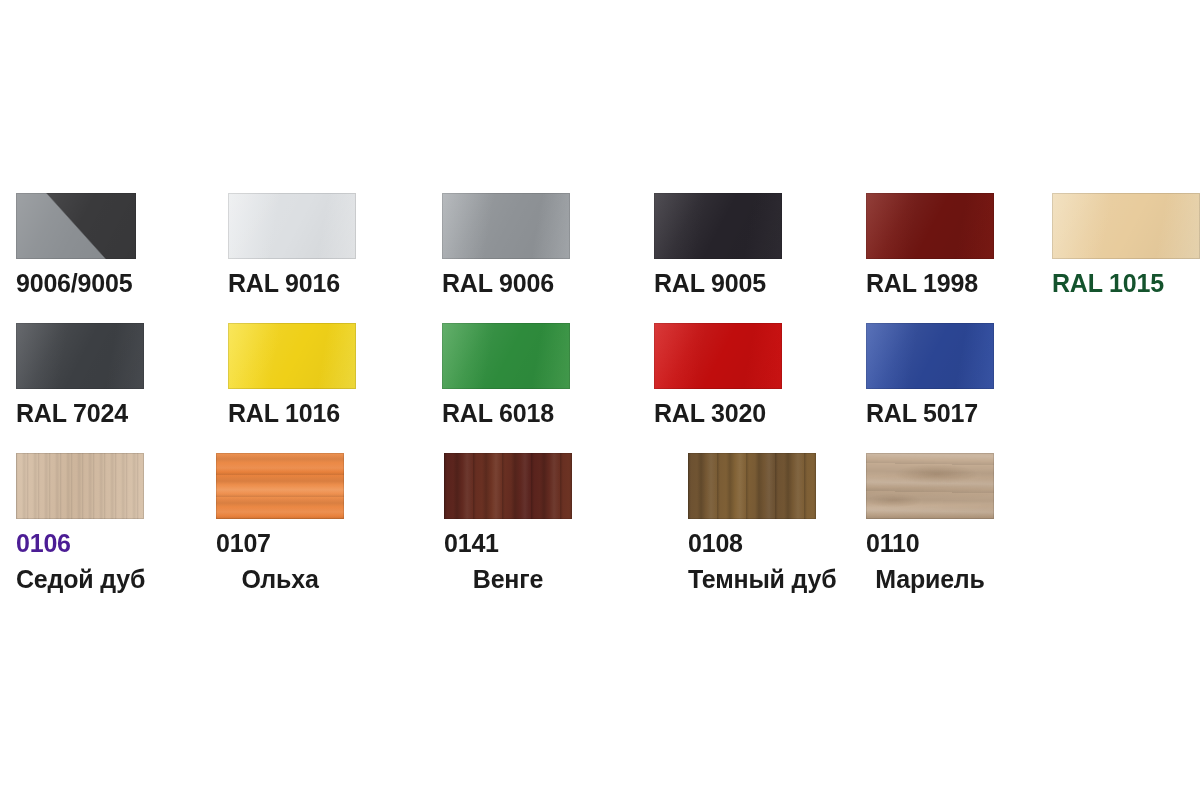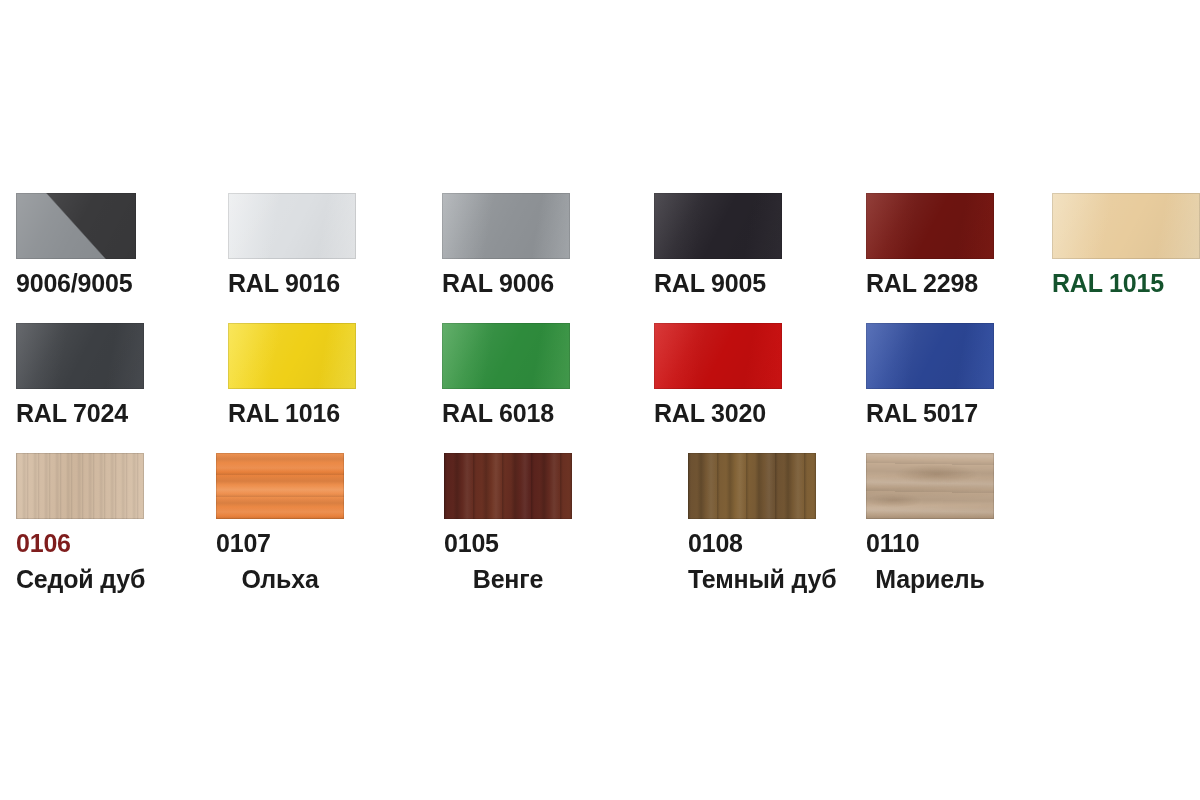--- a/index.html
+++ b/index.html
@@ -162,21 +162,21 @@
         </div>
         <div class="label" style="color: rgb(27, 27, 27);">RAL 9005</div>
       </div>
       <div class="swatch-cell" style="left: 866px;">
         <div class="chip" style="width: 128px;">
           <div class="chip-inner" style="background: linear-gradient(100deg, rgb(125, 26, 20) 0%, rgb(109, 20, 16) 38%, rgb(109, 20, 16) 72%, rgb(125, 26, 20) 100%);">
             <div style="position: absolute; inset: 0px; background: linear-gradient(118deg, rgba(255, 255, 255, 0.16) 0%, rgba(255, 255, 255, 0.05) 30%, rgba(255, 255, 255, 0) 52%, rgba(0, 0, 0, 0.05) 100%);"></div>
             <div class="edge"></div>
           </div>
         </div>
-        <div class="label" style="color: rgb(27, 27, 27);">RAL 2298</div>
+        <div class="label" style="color: rgb(27, 27, 27);">RAL 1998</div>
       </div>
       <div class="swatch-cell" style="left: 1052px;">
         <div class="chip" style="width: 148px;">
           <div class="chip-inner" style="background: linear-gradient(100deg, rgb(240, 220, 182) 0%, rgb(232, 204, 157) 38%, rgb(232, 204, 157) 72%, rgb(240, 220, 182) 100%);">
             <div style="position: absolute; inset: 0px; background: linear-gradient(118deg, rgba(255, 255, 255, 0.16) 0%, rgba(255, 255, 255, 0.05) 30%, rgba(255, 255, 255, 0) 52%, rgba(0, 0, 0, 0.05) 100%);"></div>
             <div class="edge"></div>
           </div>
         </div>
         <div class="label" style="color: #14532d;">RAL 1015</div>
       </div>
@@ -229,41 +229,41 @@
       </div>
     </div>
     <div class="swatch-row" style="top: 453px;">
       <div class="swatch-cell" style="left: 16px;">
         <div class="chip" style="width: 128px;">
           <div class="chip-inner" style="background: linear-gradient(95deg, rgb(217, 196, 173) 0%, rgb(205, 181, 156) 45%, rgb(217, 196, 173) 100%);">
             <div class="grain-v"></div>
             <div class="edge"></div>
           </div>
         </div>
-        <div class="label" style="color: #7f1d1d;">0106</div>
+        <div class="label" style="color: #4c1d95;">0106</div>
         <div class="label-sub" style="color: rgb(27, 27, 27);">Седой дуб</div>
       </div>
       <div class="swatch-cell" style="left: 216px;">
         <div class="chip" style="width: 128px;">
           <div class="chip-inner" style="background: linear-gradient(rgb(239, 147, 82) 0%, rgb(232, 128, 58) 30%, rgb(239, 147, 82) 55%, rgb(232, 128, 58) 100%);">
             <div class="grain-h"></div>
             <div class="edge"></div>
           </div>
         </div>
         <div class="label" style="color: rgb(27, 27, 27);">0107</div>
         <div class="label-sub" style="color: rgb(27, 27, 27);">Ольха</div>
       </div>
       <div class="swatch-cell" style="left: 444px;">
         <div class="chip" style="width: 128px;">
           <div class="chip-inner" style="background: linear-gradient(93deg, rgb(87, 33, 28) 0%, rgb(111, 53, 36) 40%, rgb(87, 33, 28) 66%, rgb(111, 53, 36) 100%);">
             <div class="grain-v2"></div>
             <div class="edge"></div>
           </div>
         </div>
-        <div class="label" style="color: rgb(27, 27, 27);">0105</div>
+        <div class="label" style="color: rgb(27, 27, 27);">0141</div>
         <div class="label-sub" style="color: rgb(27, 27, 27);">Венге</div>
       </div>
       <div class="swatch-cell" style="left: 655px; margin-left: 33px;">
         <div class="chip" style="width: 128px;">
           <div class="chip-inner" style="background: linear-gradient(93deg, rgb(107, 80, 49) 0%, rgb(132, 100, 55) 40%, rgb(107, 80, 49) 66%, rgb(132, 100, 55) 100%);">
             <div class="grain-v2"></div>
             <div class="edge"></div>
           </div>
         </div>
         <div class="label" style="color: rgb(27, 27, 27);">0108</div>

